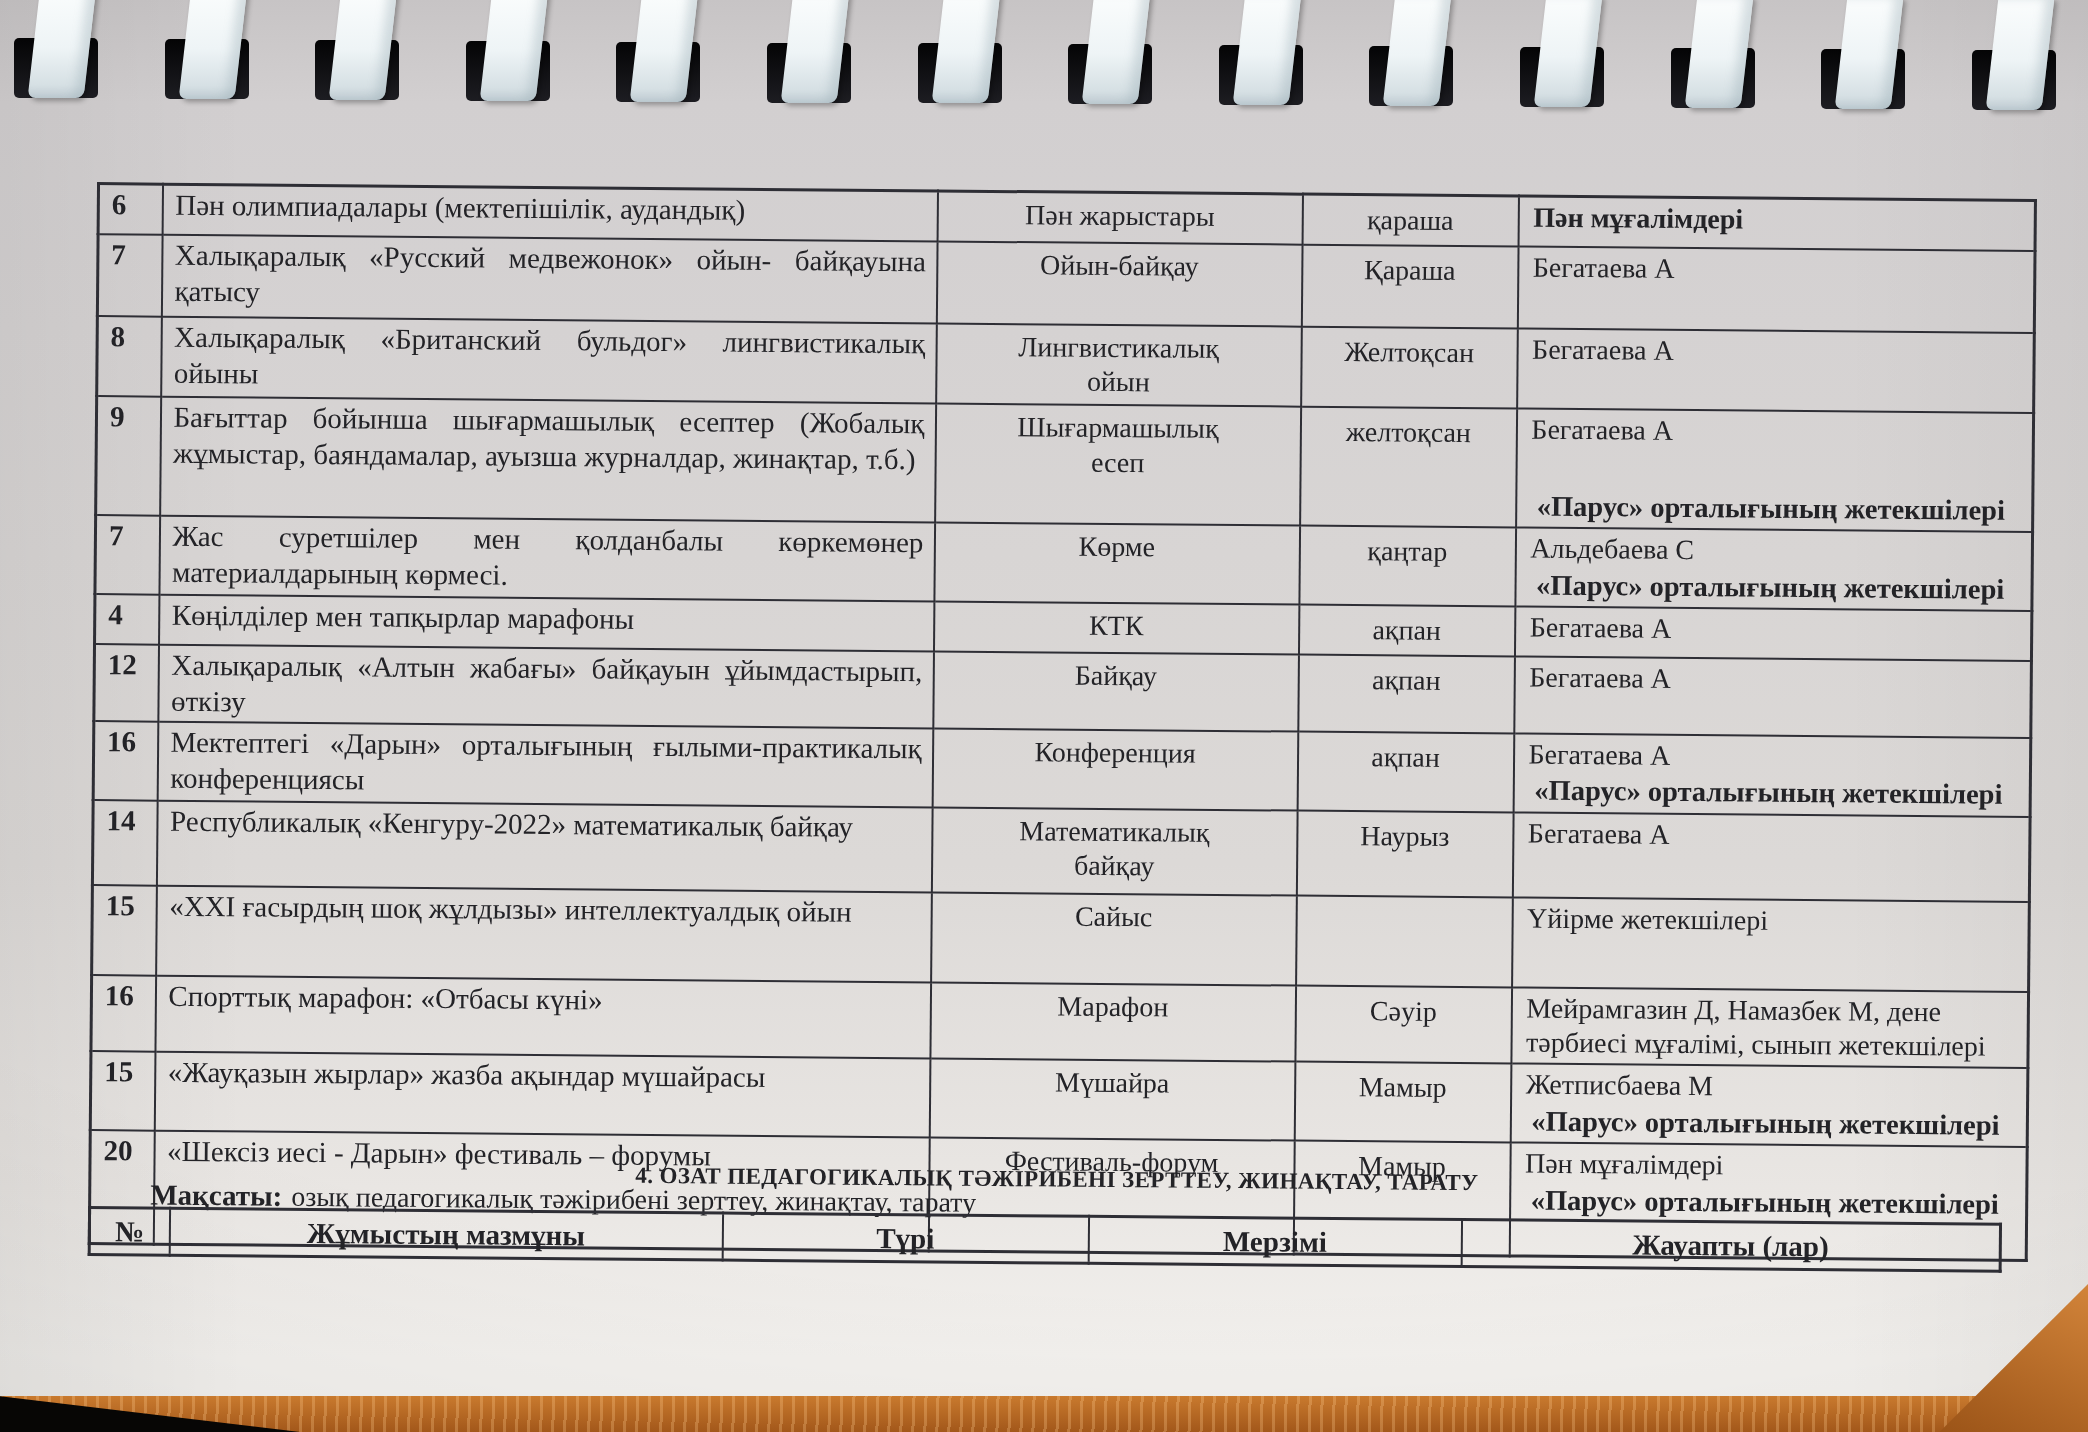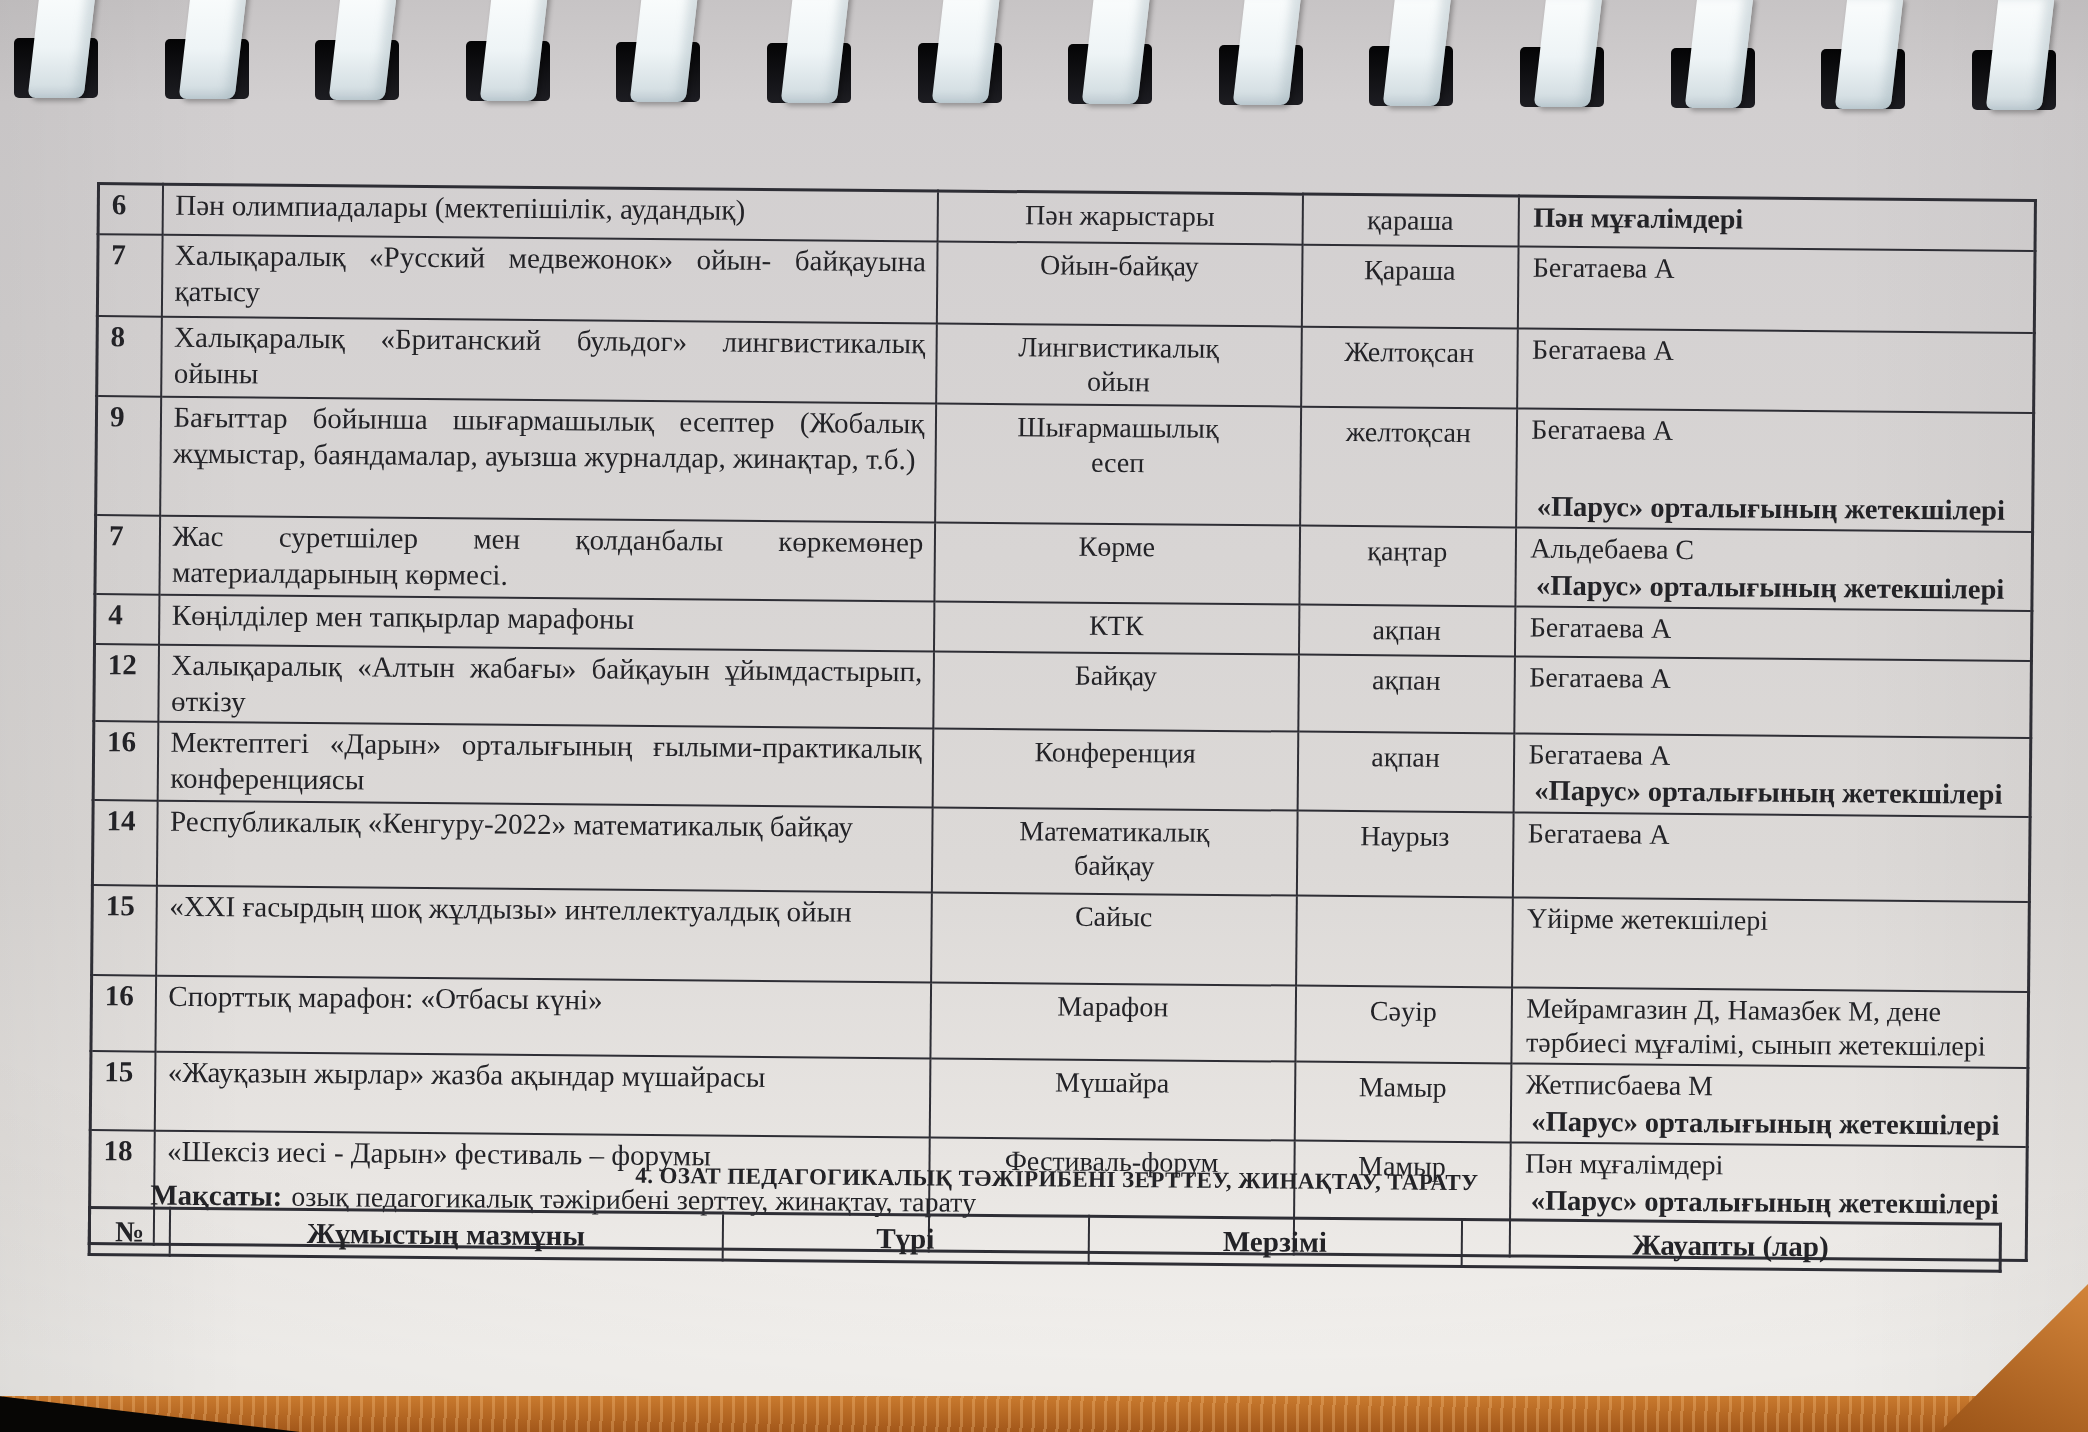--- a/index.html
+++ b/index.html
@@ -182,21 +182,21 @@
               <td class="c-num">15</td>
               <td class="c-act">«Жауқазын жырлар» жазба ақындар мүшайрасы</td>
               <td class="c-type">Мүшайра</td>
               <td class="c-term">Мамыр</td>
               <td class="c-resp">
                 <div>Жетписбаева М</div>
                 <div class="parus">«Парус» орталығының жетекшілері</div>
               </td>
             </tr>
             <tr style="height: 113px;">
-              <td class="c-num">18</td>
+              <td class="c-num">20</td>
               <td class="c-act">«Шексіз иесі - Дарын» фестиваль – форумы</td>
               <td class="c-type">Фестиваль-форум</td>
               <td class="c-term">Мамыр</td>
               <td class="c-resp">
                 <div>Пән мұғалімдері</div>
                 <div class="parus">«Парус» орталығының жетекшілері</div>
               </td>
             </tr>
           </tbody>
       </table>

